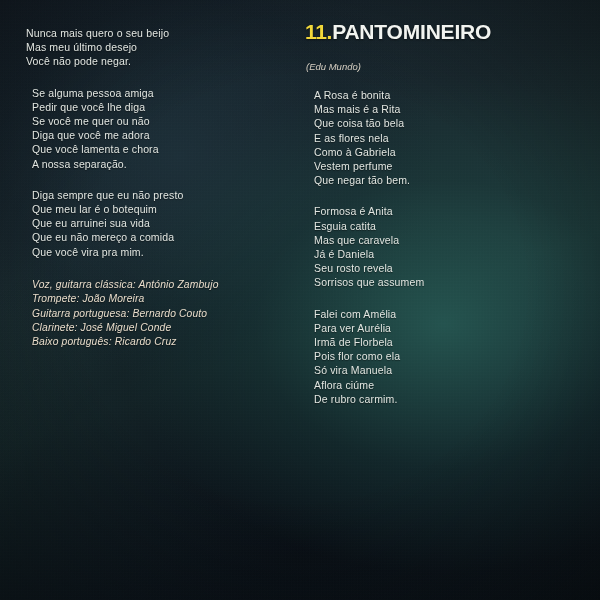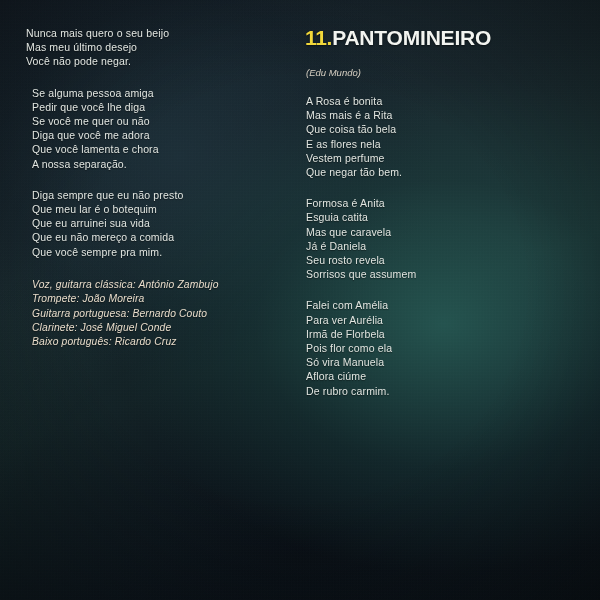--- a/index.html
+++ b/index.html
@@ -49,21 +49,21 @@
     top: 0;
     color: #e3e6e2;
   }
   #left-column {
     left: 26px;
     top: 26px;
     width: 250px;
   }
   #right-column {
     left: 305px;
-    top: 26px;
+    top: 20px;
     width: 265px;
   }
 
   .stanza {
     margin-bottom: 17px;
   }
   .line {
     font-size: 10.5px;
     line-height: 14.2px;
     letter-spacing: 0.15px;
@@ -112,20 +112,21 @@
     color: #d6cfc2;
     margin-top: 17px;
     margin-bottom: 16px;
     padding-left: 1px;
   }
   #right-column .stanza {
     margin-bottom: 17px;
   }
   #right-column .line {
     padding-left: 1px;
+    margin-left: 8px;
   }
 </style>
 </head>
 <body>
 
 <div id="page">
   <div id="grain"></div>
   <div id="vignette"></div>
 
   <div id="left-column" class="column">
@@ -143,21 +144,21 @@
       <div class="line indent-1">Diga que você me adora</div>
       <div class="line indent-1">Que você lamenta e chora</div>
       <div class="line indent-1">A nossa separação.</div>
     </div>
 
     <div class="stanza">
       <div class="line indent-1">Diga sempre que eu não presto</div>
       <div class="line indent-1">Que meu lar é o botequim</div>
       <div class="line indent-1">Que eu arruinei sua vida</div>
       <div class="line indent-1">Que eu não mereço a comida</div>
-      <div class="line indent-1">Que você sempre pra mim.</div>
+      <div class="line indent-1">Que você vira pra mim.</div>
     </div>
 
     <div id="credits">
       <div class="line">Voz, guitarra clássica: António Zambujo</div>
       <div class="line">Trompete: João Moreira</div>
       <div class="line">Guitarra portuguesa: Bernardo Couto</div>
       <div class="line">Clarinete: José Miguel Conde</div>
       <div class="line">Baixo português: Ricardo Cruz</div>
     </div>
   </div>
@@ -167,20 +168,21 @@
     <div id="song-heading">
       <span id="track-number">11.</span><span id="song-title">PANTOMINEIRO</span>
     </div>
     <div id="song-author">(Edu Mundo)</div>
 
     <div class="stanza">
       <div class="line">A Rosa é bonita</div>
       <div class="line">Mas mais é a Rita</div>
       <div class="line">Que coisa tão bela</div>
       <div class="line">E as flores nela</div>
+      <div class="line">Como à Gabriela</div>
       <div class="line">Vestem perfume</div>
       <div class="line">Que negar tão bem.</div>
     </div>
 
     <div class="stanza">
       <div class="line">Formosa é Anita</div>
       <div class="line">Esguia catita</div>
       <div class="line">Mas que caravela</div>
       <div class="line">Já é Daniela</div>
       <div class="line">Seu rosto revela</div>

